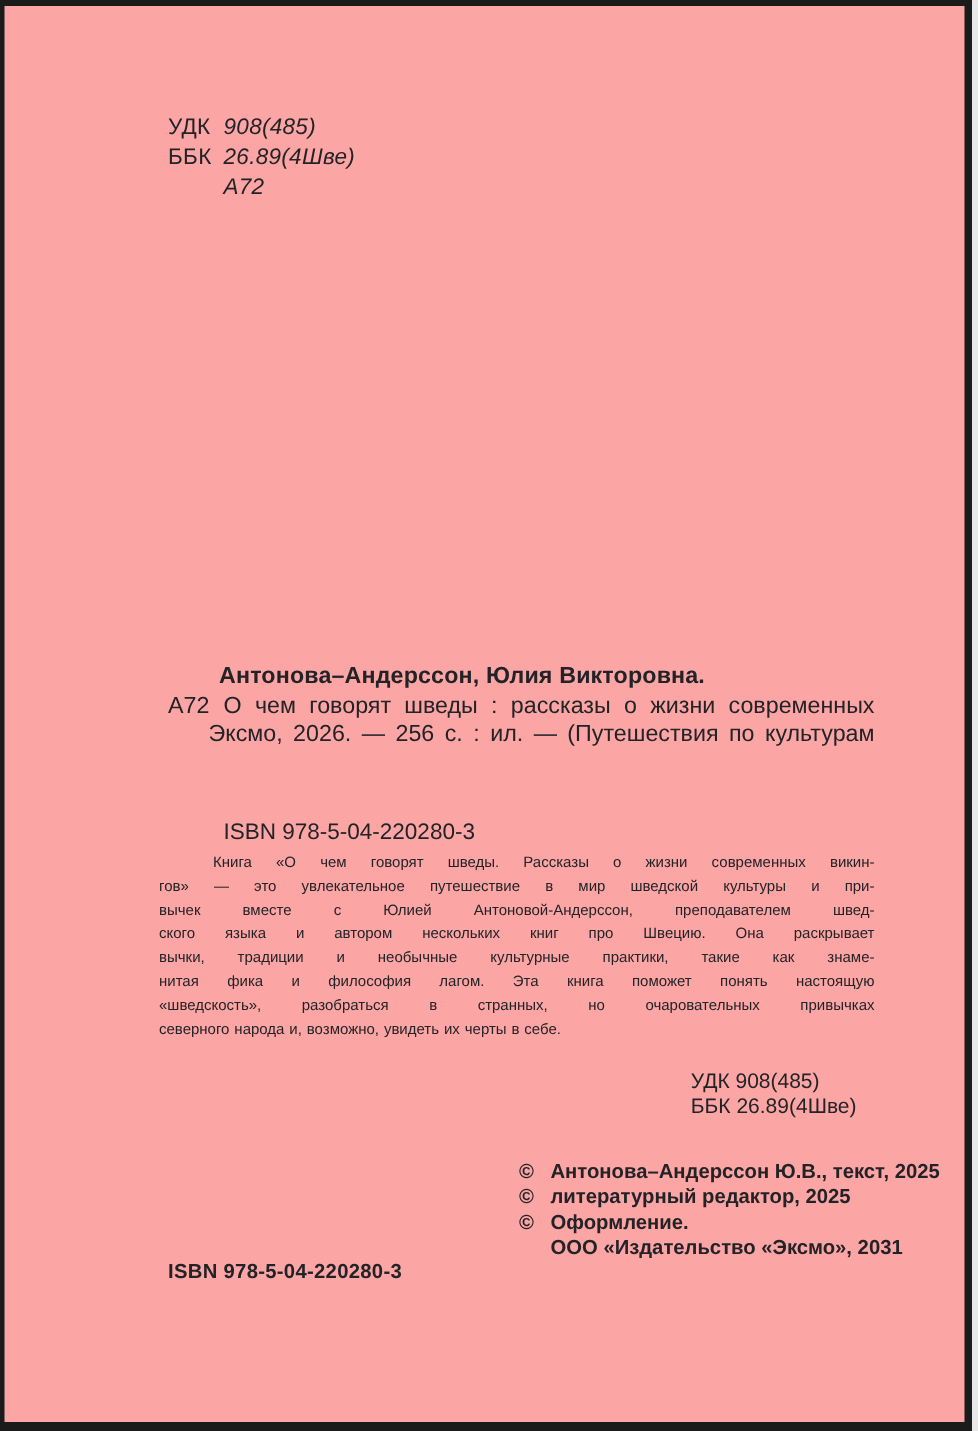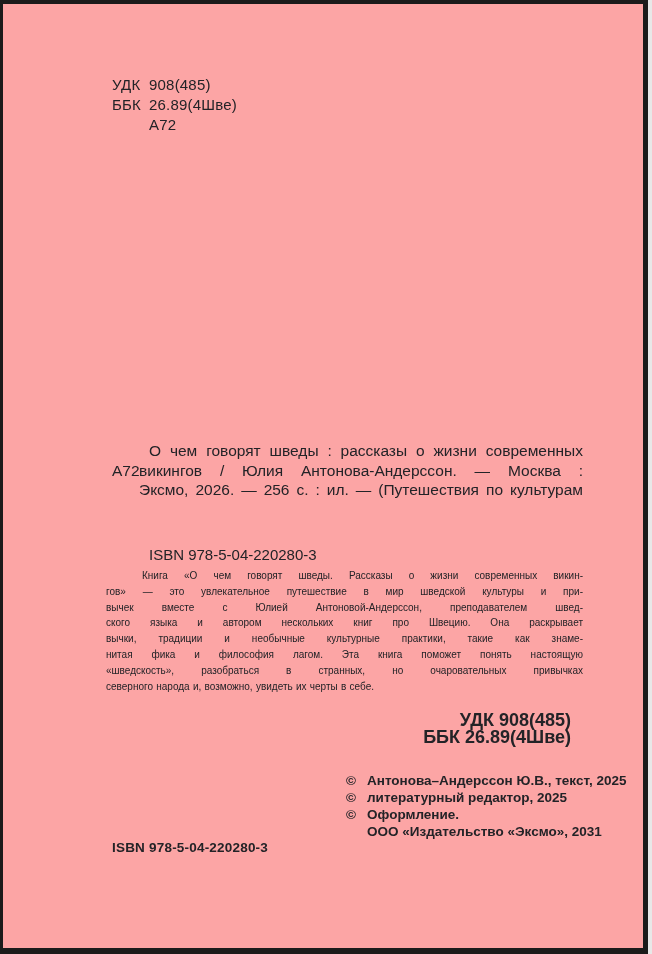--- a/index.html
+++ b/index.html
@@ -15,21 +15,21 @@
     font-family: "Liberation Sans", "DejaVu Sans", sans-serif;
     color: #232327;
     overflow: hidden;
   }
   .abs { position: absolute; }
 
   
   .codes-top { left: 109px; top: 71px; font-size: 15px; line-height: 20px; }
   .codes-top .row { display: flex; }
   .codes-top .lbl { width: 37px; letter-spacing: 0.2px; }
-  .codes-top .val { letter-spacing: 0.2px; }
+  .codes-top .val { letter-spacing: 0.2px; font-style: italic; }
 
   
   .card {
     left: 136px; top: 437px; width: 444px;
     font-size: 15.5px; line-height: 19.5px;
   }
   .card-heading { font-weight: bold; padding-left: 7px; letter-spacing: 0.1px; }
   .card-code { position: absolute; left: -27px; top: 19.5px; }
   .jl { text-align: justify; text-align-last: justify; }
   .card .first { text-indent: 10px; }
@@ -40,22 +40,22 @@
   .annotation {
     left: 103px; top: 564px; width: 477px;
     font-size: 10px; line-height: 15.8px;
     word-spacing: 0.5px;
   }
   .annotation .first { text-indent: 36px; }
 
   
   .codes-right {
     right: 72px; top: 708px;
-    font-size: 18px; line-height: 17px;
-    font-weight: bold; text-align: right;
+    font-size: 14px; line-height: 17px;
+    font-weight: normal; 
   }
 
   
   .isbn-bottom { left: 109px; top: 836px; font-size: 13.5px; font-weight: bold; letter-spacing: 0.2px; }
   .copyrights { left: 343px; top: 768px; font-size: 13.5px; line-height: 17px; font-weight: bold; }
   .cp-entry { display: flex; }
   .cp-sym { width: 21px; flex: 0 0 21px; }
 </style>
 </head>
 <body>
@@ -72,22 +72,22 @@
       <span class="val">26.89(4Шве)</span>
     </div>
     <div class="row">
       <span class="lbl"></span>
       <span class="val">А72</span>
     </div>
   </div>
 
   <div class="abs card">
     <div class="card-code">А72</div>
+    <div class="card-heading">Антонова–Андерссон, Юлия Викторовна.</div>
     <div class="jl first">О чем говорят шведы : рассказы о жизни современных</div>
-    <div class="jl">викингов / Юлия Антонова-Андерссон. — Москва :</div>
     <div class="jl">Эксмо, 2026. — 256 с. : ил. — (Путешествия по культурам</div>
   </div>
 
   <div class="abs isbn-mid">ISBN 978-5-04-220280-3</div>
 
   <div class="abs annotation">
     <div class="jl first">Книга «О чем говорят шведы. Рассказы о жизни современных викин-</div>
     <div class="jl">гов» — это увлекательное путешествие в мир шведской культуры и при-</div>
     <div class="jl">вычек вместе с Юлией Антоновой-Андерссон, преподавателем швед-</div>
     <div class="jl">ского языка и автором нескольких книг про Швецию. Она раскрывает</div>

